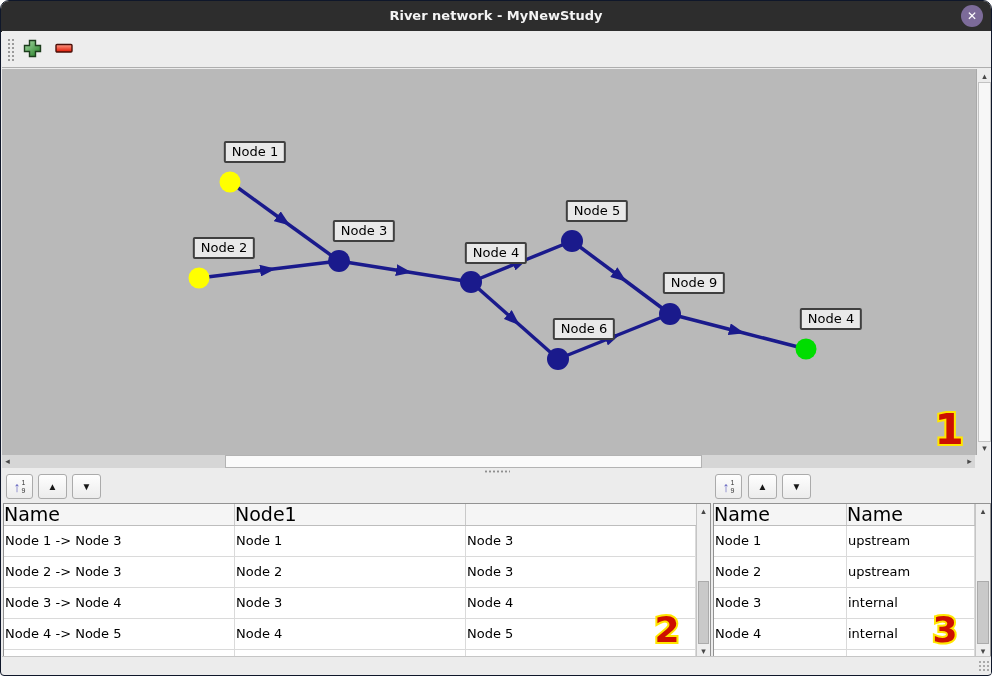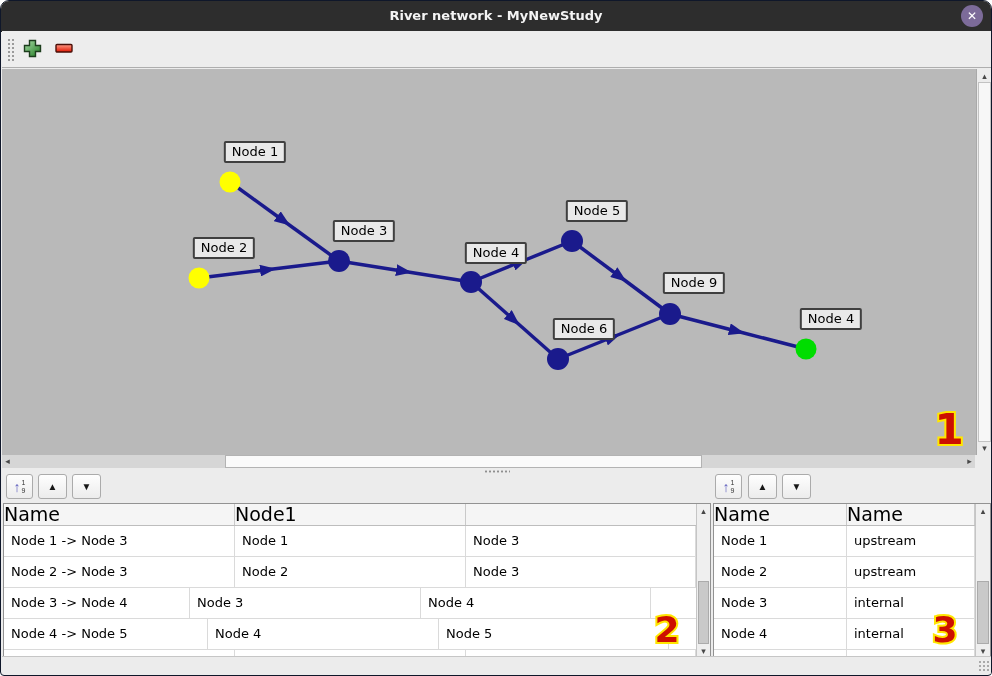--- a/index.html
+++ b/index.html
@@ -44,21 +44,21 @@
   .sort-ic{display:inline-flex;align-items:center;justify-content:center;}
   .sort-arrow{color:#5d5dbd;font-weight:bold;font-size:14px;line-height:1;}
   .sort-digits{display:inline-flex;flex-direction:column;font-size:7px;color:#333;line-height:1.1;margin-left:1px;}
   
   .panel-table{position:absolute;top:502px;height:154px;background:#ffffff;border:1px solid #929292;}
   #reaches-table{left:2px;width:706px;}
   #nodes-table{left:712px;width:276px;}
   .t-head{display:flex;height:21px;background:#f5f5f5;border-bottom:1px solid #bdbdbd;}
   .t-hcell{box-sizing:border-box;border-right:1px solid #c9c9c9;text-align:left;font-size:19px;line-height:20px;color:#000;}
   .t-body .t-row{display:flex;height:30px;border-bottom:1px solid #dadada;}
-  .t-cell{box-sizing:border-box;border-right:1px solid #dadada;font-size:13px;line-height:29px;padding-left:7px;
+  .t-cell{box-sizing:border-box;border-right:1px solid #dadada;font-size:13px;line-height:29px;padding-left:1px;
           overflow:hidden;white-space:nowrap;color:#000;}
   .t-body .t-row-empty{height:12px;border-bottom:none;}
   .t-scroll{position:absolute;top:0;right:0;width:14px;height:100%;background:#efefef;border-left:1px solid #c5c5c5;box-sizing:border-box;}
   #nodes-table .t-scroll{width:15px;}
   .t-scroll .thumb{position:absolute;left:1px;right:1px;top:77px;height:63px;background:#c9c9c9;border:1px solid #ababab;box-sizing:border-box;}
   
   .statusbar{position:absolute;left:1px;bottom:1px;width:990px;height:18px;background:#ececec;border-top:1px solid #c6c6c6;box-sizing:border-box;}
   .resize-grip{position:absolute;right:2px;bottom:2px;width:12px;height:12px;
                background-image:radial-gradient(circle,#a9a9a9 0.9px,rgba(0,0,0,0) 1.1px);background-size:4px 4px;}
   
@@ -201,26 +201,26 @@
           <div class="t-cell" style="width:231px">Node 1 -&gt; Node 3</div>
           <div class="t-cell" style="width:231px">Node 1</div>
           <div class="t-cell" style="width:230px">Node 3</div>
         </div>
         <div class="t-row">
           <div class="t-cell" style="width:231px">Node 2 -&gt; Node 3</div>
           <div class="t-cell" style="width:231px">Node 2</div>
           <div class="t-cell" style="width:230px">Node 3</div>
         </div>
         <div class="t-row">
-          <div class="t-cell" style="width:186px">Node 3 -&gt; Node 4</div>
+          <div class="t-cell" style="width:231px">Node 3 -&gt; Node 4</div>
           <div class="t-cell" style="width:231px">Node 3</div>
           <div class="t-cell" style="width:230px">Node 4</div>
         </div>
         <div class="t-row">
-          <div class="t-cell" style="width:204px">Node 4 -&gt; Node 5</div>
+          <div class="t-cell" style="width:231px">Node 4 -&gt; Node 5</div>
           <div class="t-cell" style="width:231px">Node 4</div>
           <div class="t-cell" style="width:230px">Node 5</div>
         </div>
         <div class="t-row t-row-empty">
           <div class="t-cell" style="width:231px"></div>
           <div class="t-cell" style="width:231px"></div>
           <div class="t-cell" style="width:230px"></div>
         </div>
       </div>
     <div class="t-scroll">

